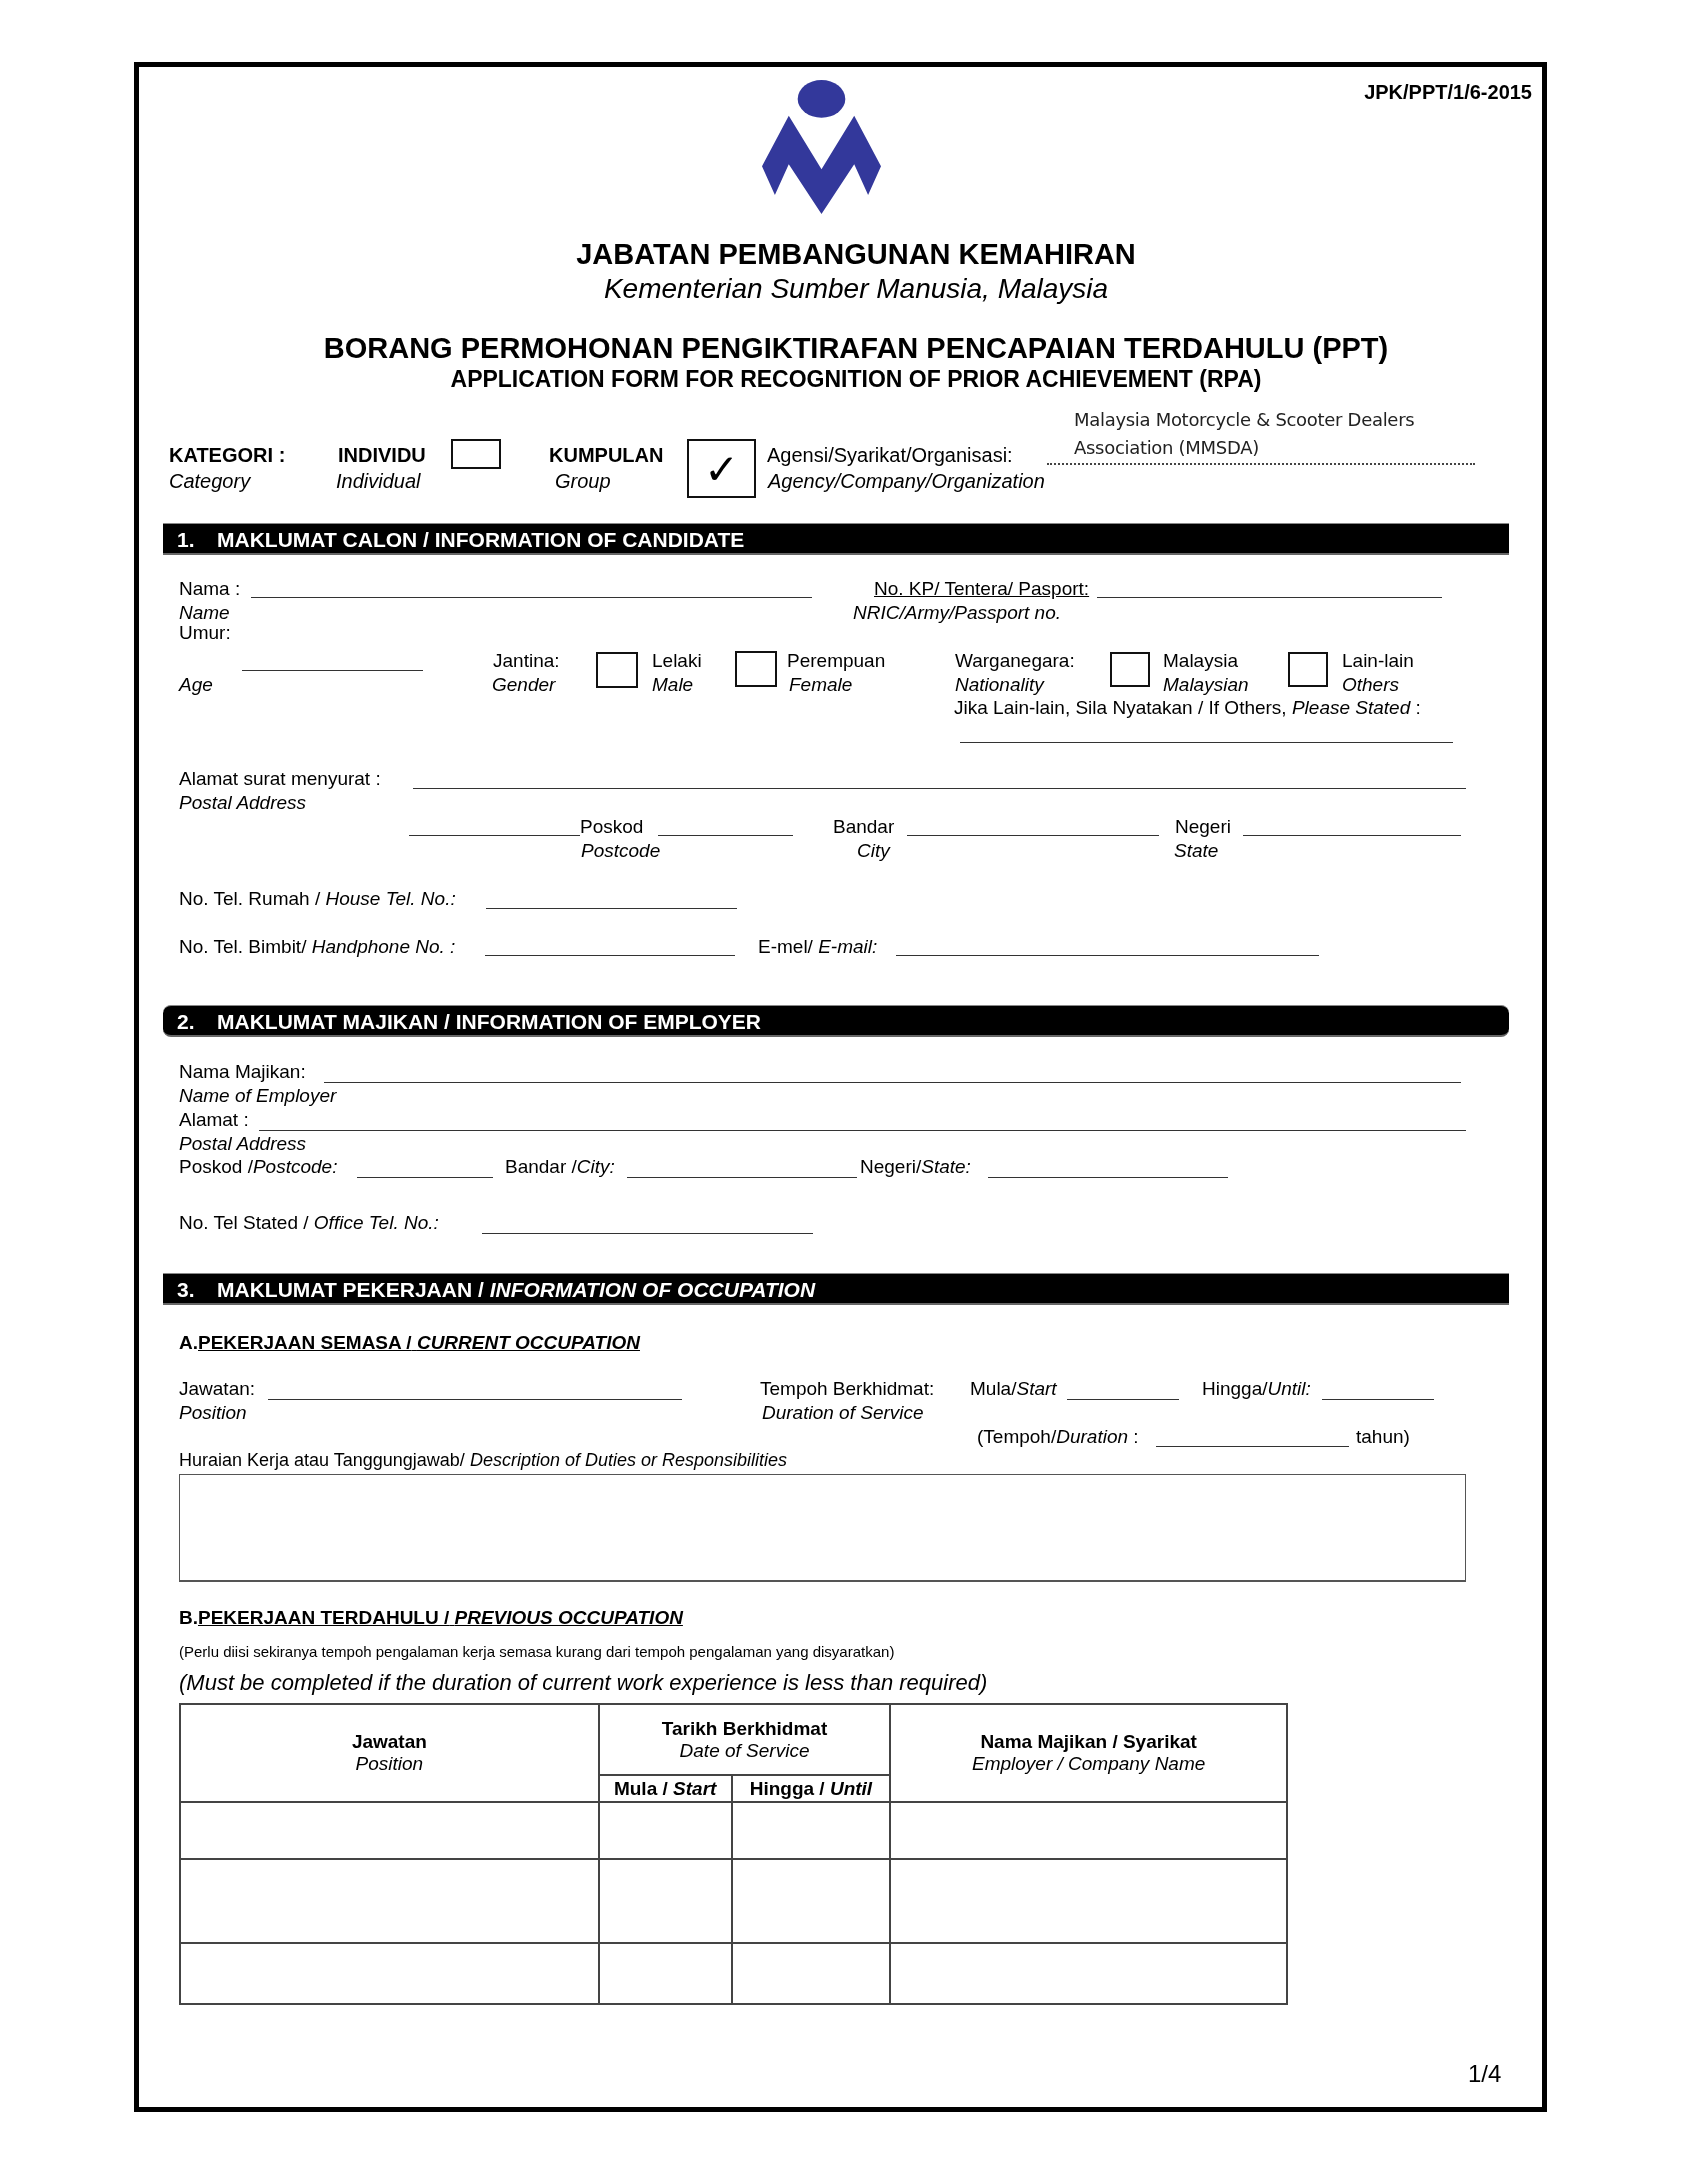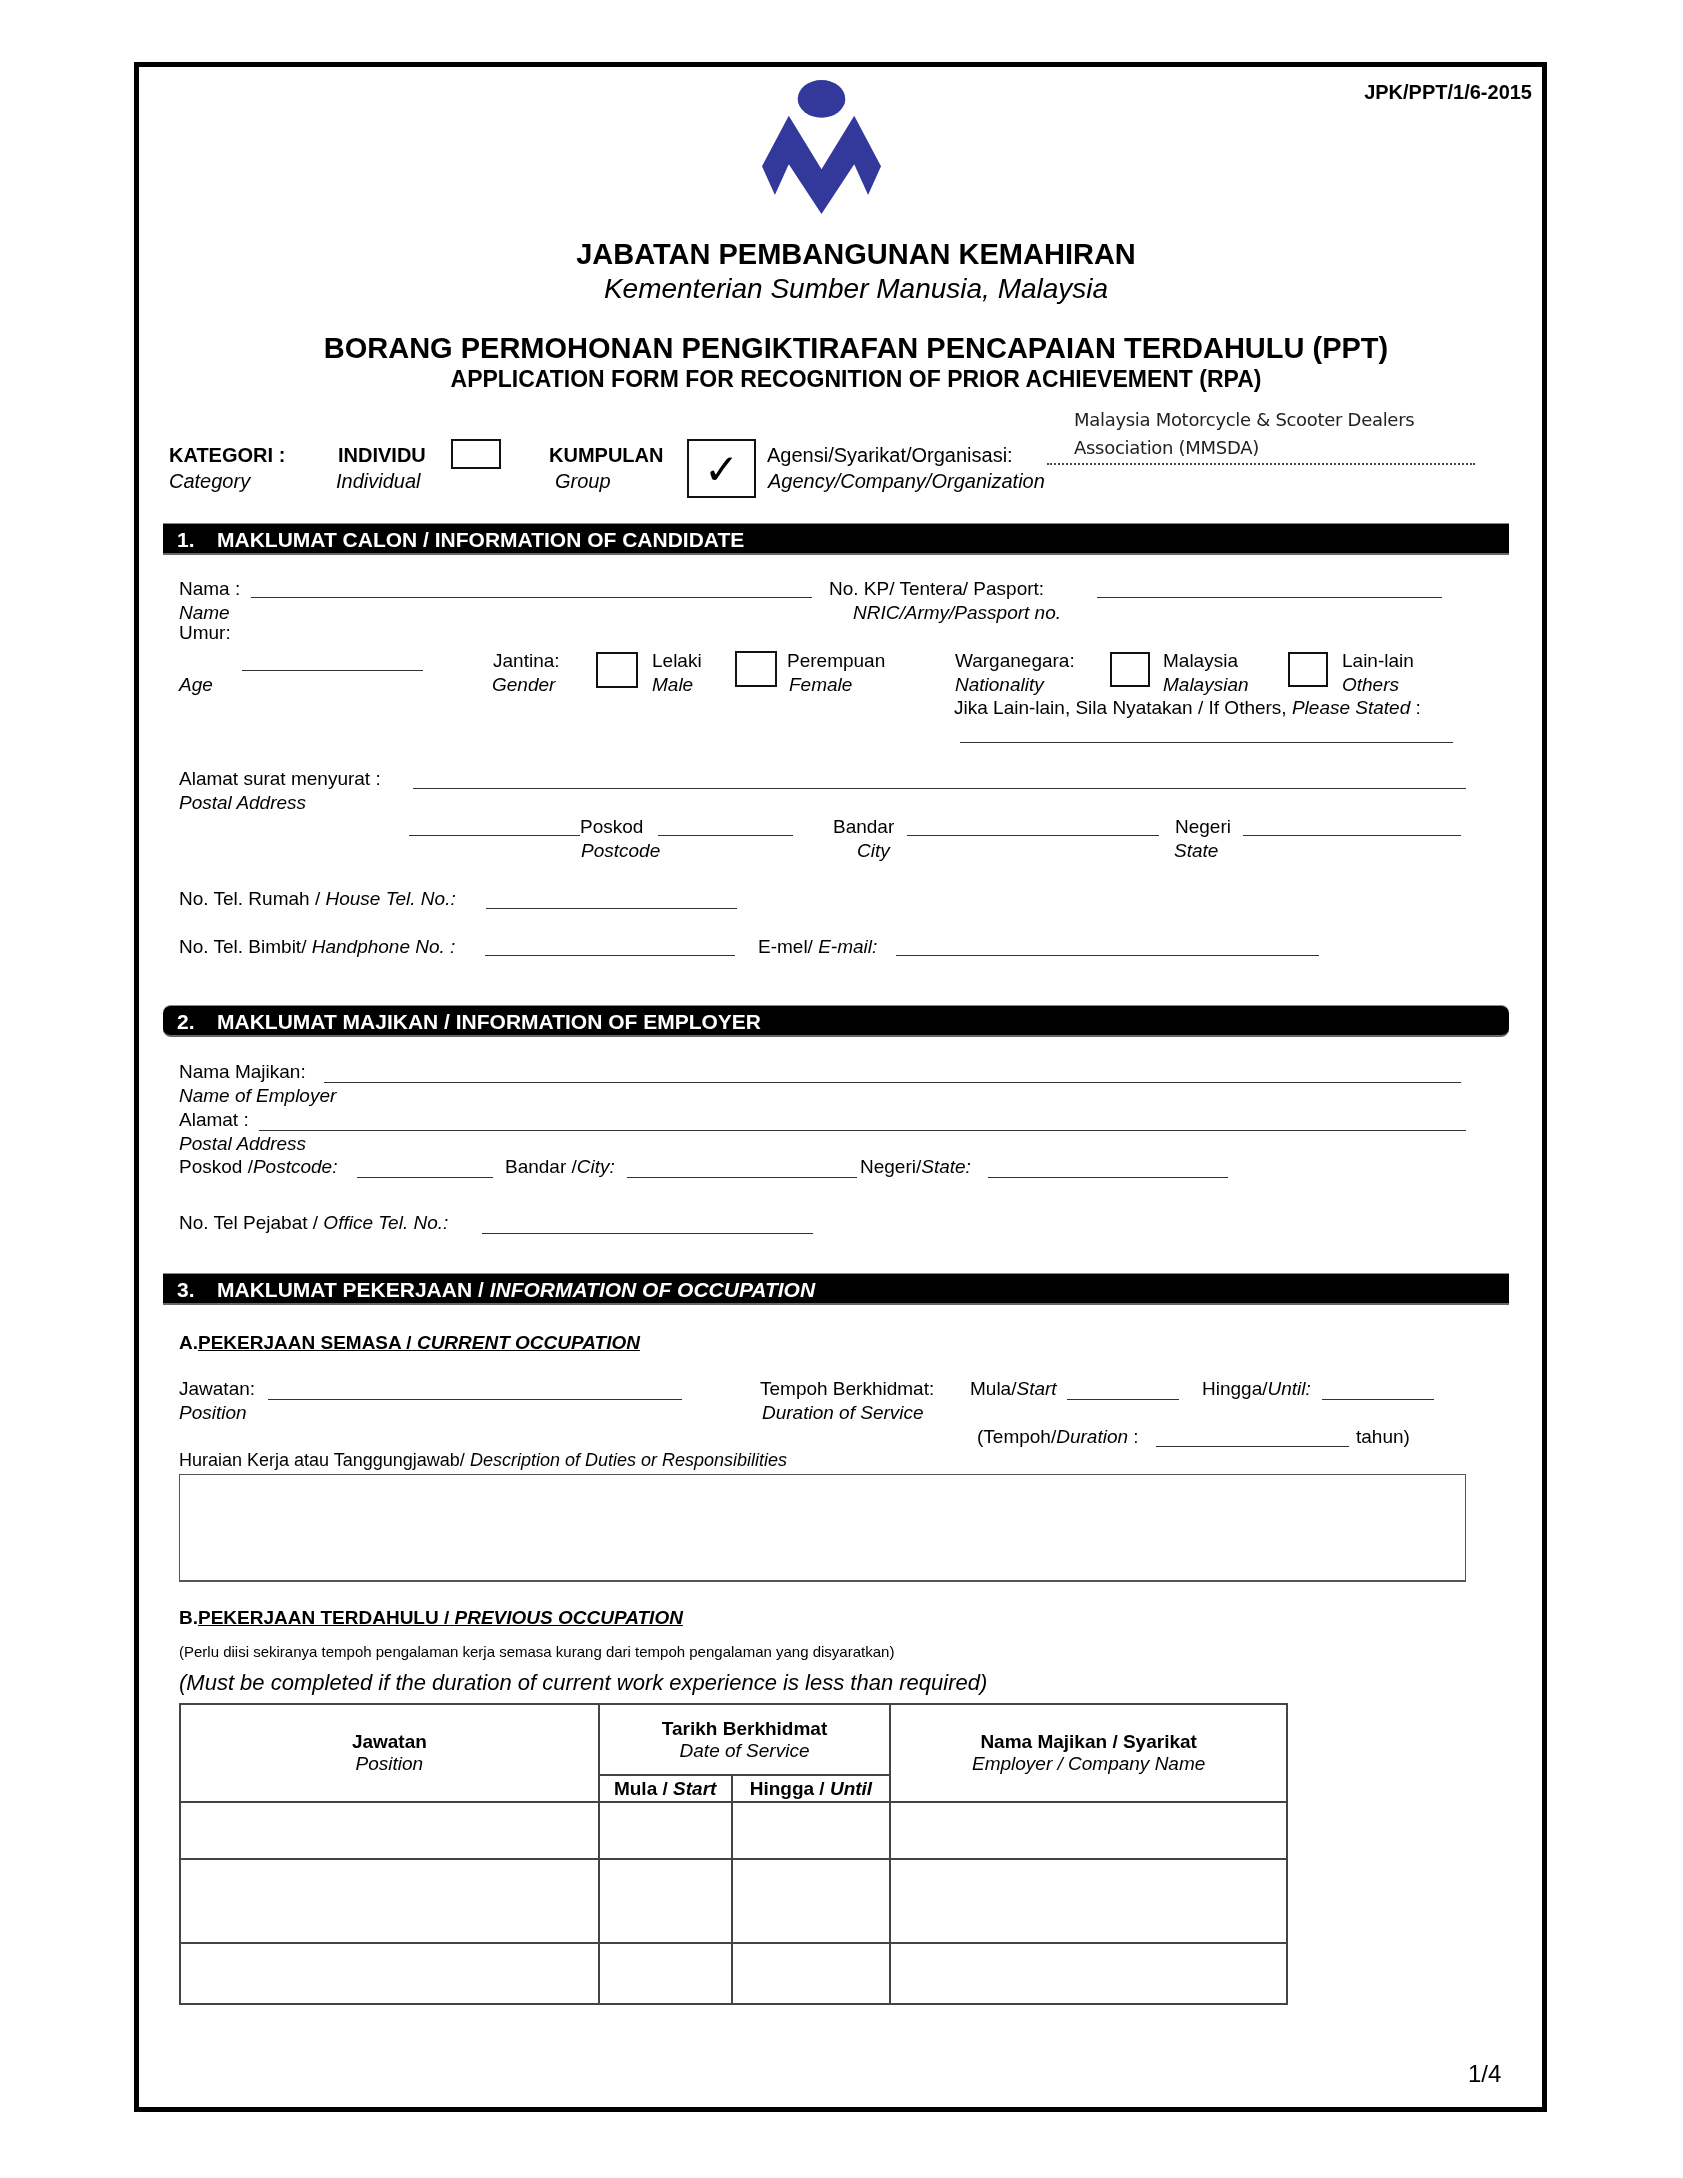--- a/index.html
+++ b/index.html
@@ -63,21 +63,21 @@
 <div class="abs agency" style="left:1074px; top:437px;">Association (MMSDA)</div>
 
 <div class="bar" style="top:523px;">
   <span class="num">1.</span><span>MAKLUMAT CALON / INFORMATION OF CANDIDATE</span>
 </div>
 
 <div class="abs f19" style="left:179px; top:578px;">Nama :</div>
 <div class="abs f19 i" style="left:179px; top:602px;">Name</div>
 <div class="line" style="left:251px; top:597px; width:561px;"></div>
 
-<div class="abs f19" style="left:829px; top:578px;">No. KP/ Tentera/ Pasport:</div>
+<div class="abs f19" style="left:874px; top:578px;text-decoration:underline;">No. KP/ Tentera/ Pasport:</div>
 <div class="abs f19 i" style="left:853px; top:602px;">NRIC/Army/Passport no.</div>
 <div class="line" style="left:1097px; top:597px; width:345px;"></div>
 
 <div class="abs f19" style="left:179px; top:622px;">Umur:</div>
 <div class="abs f19 i" style="left:179px; top:674px;">Age</div>
 <div class="line" style="left:242px; top:670px; width:181px;"></div>
 
 <div class="abs f19" style="left:493px; top:650px;">Jantina:</div>
 <div class="abs f19 i" style="left:492px; top:674px;">Gender</div>
 <div class="box" style="left:596px; top:652px; width:42px; height:36px;"></div>
@@ -133,21 +133,21 @@
 <div class="line" style="left:259px; top:1130px; width:1207px;"></div>
 <div class="abs f19 i" style="left:179px; top:1133px;">Postal Address</div>
 
 <div class="abs f19" style="left:179px; top:1156px;"><span>Poskod /</span><span class="i">Postcode:</span></div>
 <div class="line" style="left:357px; top:1177px; width:136px;"></div>
 <div class="abs f19" style="left:505px; top:1156px;"><span>Bandar /</span><span class="i">City:</span></div>
 <div class="line" style="left:627px; top:1177px; width:230px;"></div>
 <div class="abs f19" style="left:860px; top:1156px;"><span>Negeri/</span><span class="i">State:</span></div>
 <div class="line" style="left:988px; top:1177px; width:240px;"></div>
 
-<div class="abs f19" style="left:179px; top:1212px;"><span>No. Tel Pejabat  /</span> <span class="i">Office Tel. No.:</span></div>
+<div class="abs f19" style="left:179px; top:1212px;"><span>No. Tel Stated  /</span> <span class="i">Office Tel. No.:</span></div>
 <div class="line" style="left:482px; top:1233px; width:331px;"></div>
 
 <div class="bar" style="top:1273px;">
   <span class="num">3.</span><span>MAKLUMAT PEKERJAAN /</span> <span class="i">INFORMATION OF OCCUPATION</span>
 </div>
 
 <div class="abs b f19" style="left:179px; top:1332px;"><span>A.</span><span class="u"><span>PEKERJAAN SEMASA /</span> <span class="i">CURRENT OCCUPATION</span></span></div>
 
 <div class="abs f19" style="left:179px; top:1378px;">Jawatan:</div>
 <div class="abs f19 i" style="left:179px; top:1402px;">Position</div>

